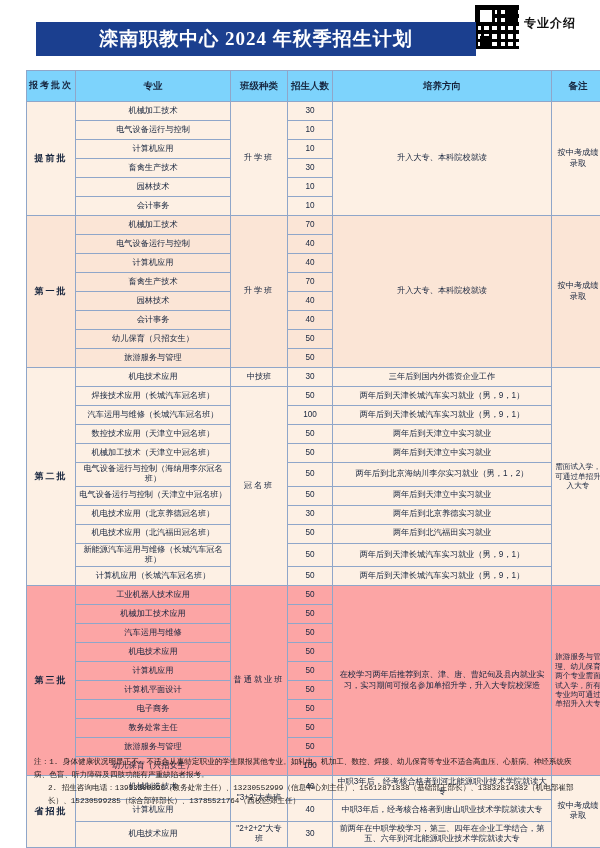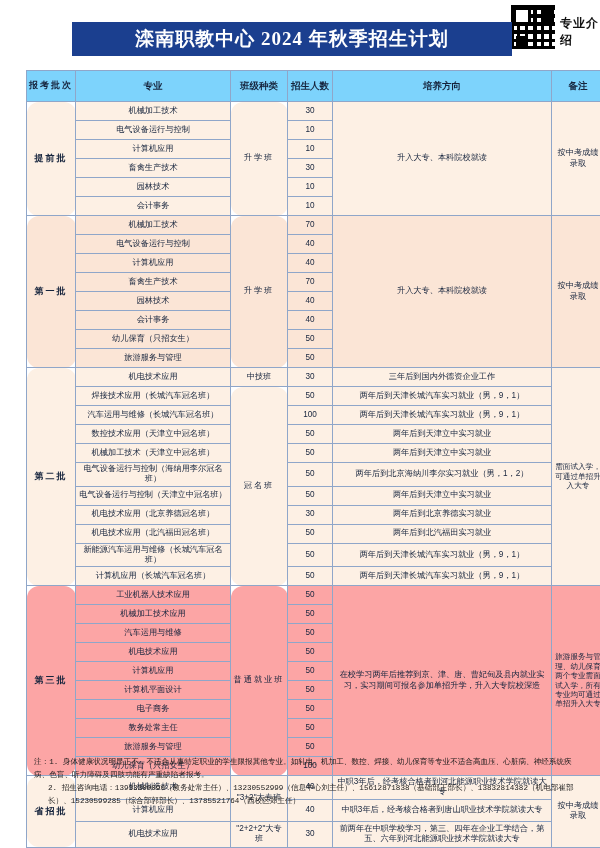--- a/index.html
+++ b/index.html
@@ -3,21 +3,21 @@
 <meta charset="utf-8">
 <style>
   html,body{margin:0;padding:0;}
   body{
     width:600px;height:848px;
     background:#ffffff;
     font-family:"Liberation Sans","DejaVu Sans",sans-serif;
     color:#1a1a1a;
     overflow:hidden;
   }
-  .page{position:relative;width:600px;height:848px;box-sizing:border-box;padding-left:36px;}
+  .page{position:relative;width:600px;height:848px;box-sizing:border-box;}
 
   
   .topbar{position:relative;height:62px;}
   .qr{
     position:absolute;left:474px;top:4px;width:44px;height:44px;
     background:
       linear-gradient(90deg,#000 0 3px,transparent 3px 6px,#000 6px 9px,transparent 9px 14px,#000 14px 17px,transparent 17px 22px,#000 22px 26px,transparent 26px 30px,#000 30px 33px,transparent 33px 38px,#000 38px 41px,transparent 41px 44px),
       linear-gradient(0deg,#000 0 3px,transparent 3px 7px,#000 7px 10px,transparent 10px 15px,#000 15px 19px,transparent 19px 23px,#000 23px 27px,transparent 27px 31px,#000 31px 35px,transparent 35px 39px,#000 39px 44px);
     background-blend-mode:multiply;
     background-color:#fff;
@@ -67,21 +67,21 @@
   .c-num{width:40px;}
   .c-dir{width:214px;}
   .c-note{width:48px;}
 
   tr.r td{height:16px;}
   .band-a td{background:#fdf0e4;}
   .band-b td{background:#fbe5d6;}
   .band-c td{background:#fdf0e4;}
   .band-d td{background:#fca5a5;}
   .band-e td{background:#fdf0e4;}
-  .vtext{letter-spacing:2px;border-radius:12px;}
+  .vtext{letter-spacing:2px;}
   .dir-left{text-align:left;padding-left:6px;}
   .small{font-size:7.6px;}
 
   
   .notes{
     position:absolute;left:30px;top:756px;width:548px;
     font-size:7.6px;line-height:1.65;color:#1a1a1a;
   }
   .notes p{margin:0 0 1px 4px;font-family:Liberation Mono, monospace;}
   .notes a{color:#1144cc;text-decoration:underline;}

